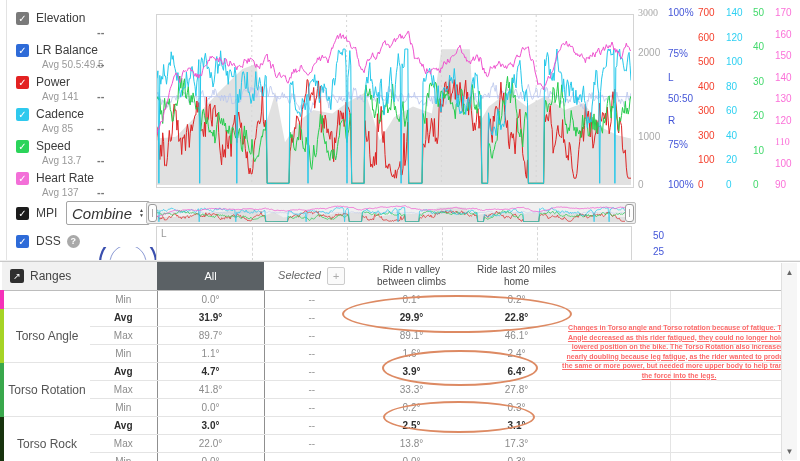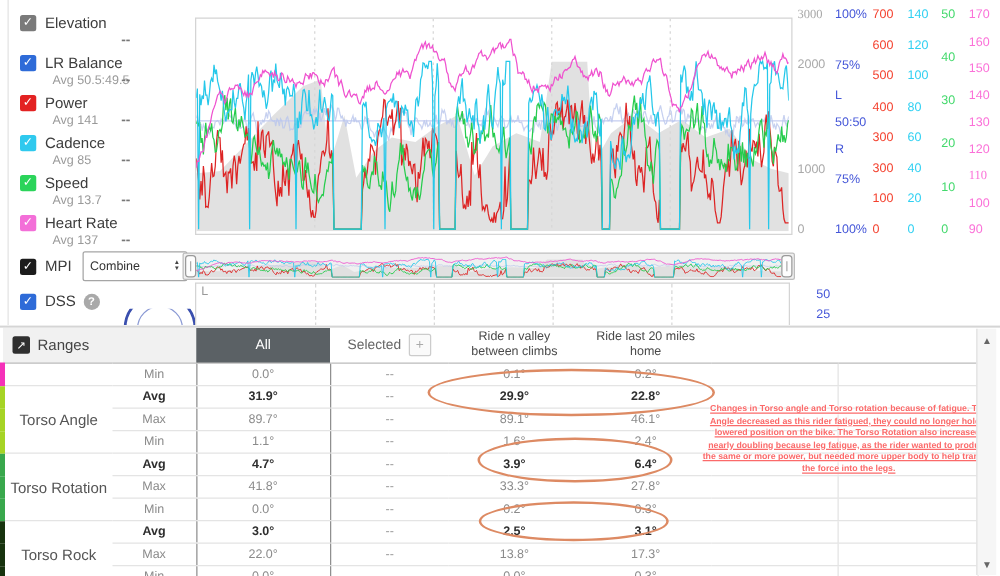--- a/index.html
+++ b/index.html
@@ -15,21 +15,21 @@
       color:#fff;font-size:10px;line-height:13px;flex:0 0 13px;}
   .m-label{margin-left:7px;font-size:12px;color:#3c3c3c;}
   .m-sub{position:relative;height:15px;}
   .m-avg{position:absolute;left:26px;top:1px;font-size:10px;color:#999;}
   .m-dash{position:absolute;left:81px;top:0;font-size:11px;color:#777;font-weight:bold;}
 
   .mpi-row{position:absolute;left:16px;top:206px;display:flex;align-items:center;}
   .mpi-row .m-label{font-weight:normal;}
   .dropdown{position:absolute;left:50px;top:-5px;width:72px;height:22px;border:1px solid #a5a5a5;border-radius:2px;
       background:#fff;display:flex;align-items:center;justify-content:space-between;padding:0 5px;}
-  .dropdown .dd-label{font-size:10px;color:#333;}
+  .dropdown .dd-label{font-size:15px;color:#333;font-style:italic;}
   .spinner-icon{display:flex;flex-direction:column;align-items:center;color:#444;}
   .spinner-icon::before{content:"▲";font-size:5px;line-height:5px;}
   .spinner-icon::after{content:"▼";font-size:5px;line-height:5px;}
   .dss-row{position:absolute;left:16px;top:234px;display:flex;align-items:center;}
   .help-icon{margin-left:6px;width:13px;height:13px;border-radius:50%;background:#a9a9a9;color:#fff;
       font-size:9px;display:inline-flex;align-items:center;justify-content:center;font-weight:bold;}
   #gauges{position:absolute;left:90px;top:247px;}
 
   
   #main-chart{position:absolute;left:156px;top:14px;width:476px;height:172px;border:1px solid #d4d4d4;background:#fff;}
@@ -61,21 +61,21 @@
       border-top:1px solid #c9c9c9;box-shadow:0 -1px 0 #eee;}
   table.rtable{border-collapse:collapse;table-layout:fixed;width:780px;font-size:10px;}
   .rtable td,.rtable th{padding:0;height:17px;border-bottom:1px solid #e4e4e4;overflow:hidden;white-space:nowrap;}
   .rtable thead th{height:28px;border-bottom:1px solid #bcbcbc;font-weight:normal;}
   th.hd-ranges{background:#f1f1f1;text-align:left;}
   .hd-ranges-inner{display:flex;align-items:center;padding-left:8px;}
   .expand-icon{width:14px;height:14px;background:#2f2f2f;border-radius:2px;color:#fff;font-size:9px;
       display:inline-flex;align-items:center;justify-content:center;}
   .hd-ranges-label{margin-left:6px;font-size:12px;color:#444;}
   th.hd-all{background:#5b6165;color:#fff;font-weight:bold;font-size:11px;}
-  th.hd-selected{color:#666;font-size:11px;}
+  th.hd-selected{color:#666;font-size:11px;font-style:italic;}
   .add-button{display:inline-flex;align-items:center;justify-content:center;width:16px;height:16px;
       border:1px solid #ccc;border-radius:2px;background:#fafafa;color:#aaa;font-size:11px;margin-left:6px;vertical-align:middle;}
   th.hd-range{font-size:10px;color:#4a4a4a;line-height:12px;}
   td.c-group{color:#555;font-size:12px;text-align:center;border-left:4px solid transparent;}
   td.c-stat{text-align:center;color:#8b8b8b;}
   td.c-val{text-align:center;color:#8b8b8b;}
   td.c-all{border-left:1px solid #8f8f8f;border-right:1px solid #8f8f8f;}
   tr.r-avg td.c-stat,tr.r-avg td.c-val{color:#2e2e2e;font-weight:bold;}
   td.c-sel{text-align:center;color:#999;}
   td.c-fill{border-right:1px solid #e4e4e4;}

